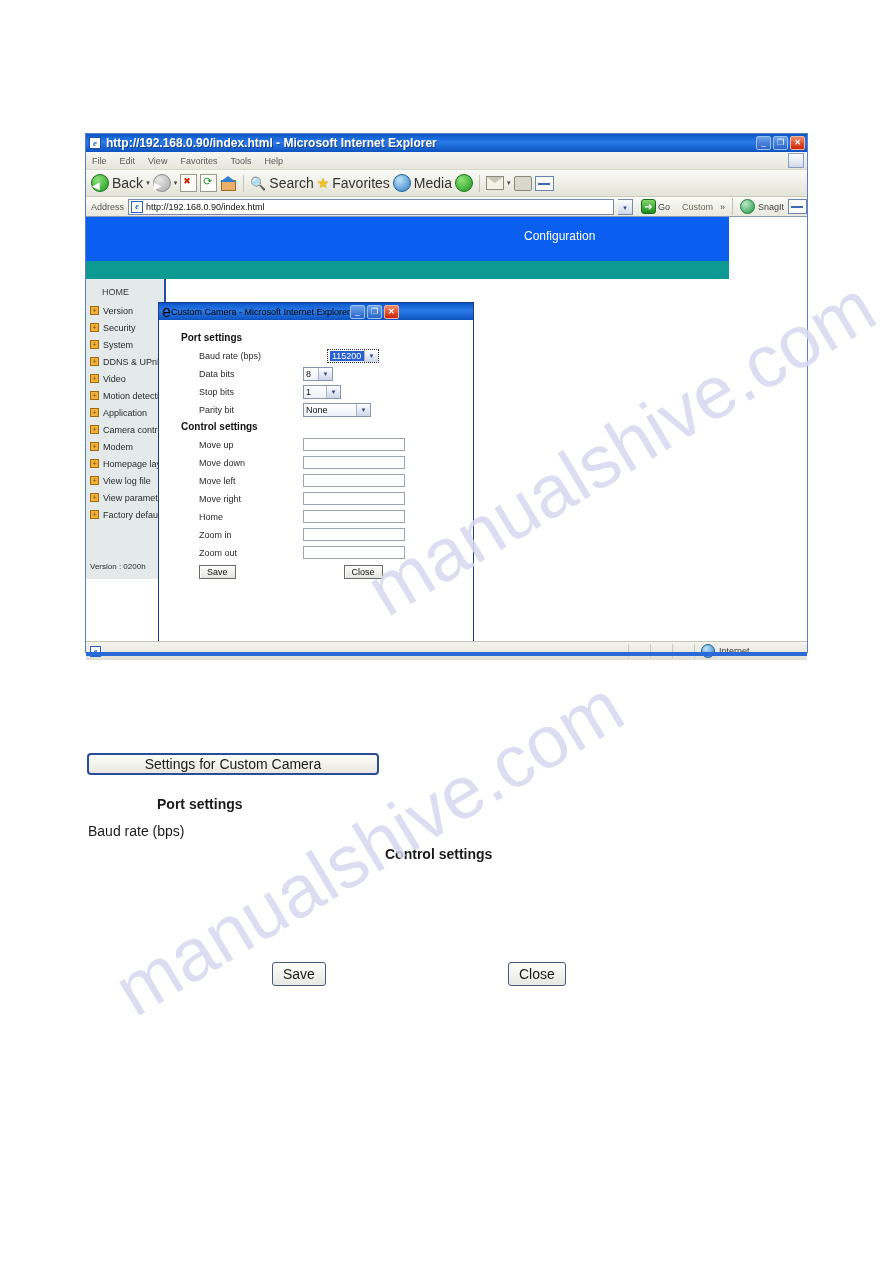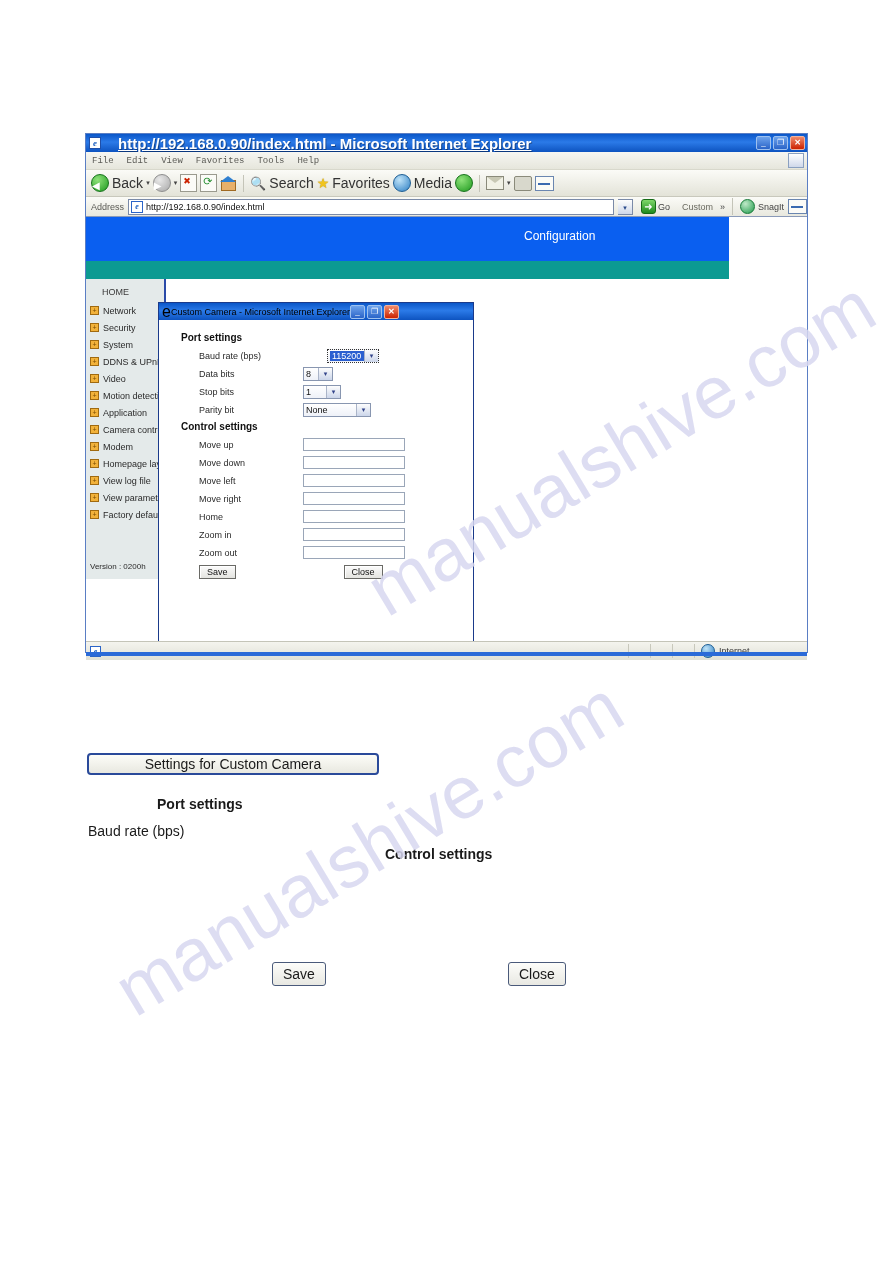--- a/index.html
+++ b/index.html
@@ -65,28 +65,27 @@
     line-height: 11px;
     text-align: center;
     font-family: "Liberation Serif", serif;
     font-style: italic;
     font-weight: bold;
     box-sizing: border-box;
     flex: 0 0 auto;
   }
   .titlebar .title-text {
     color: #ffffff;
-    font-size: 15px;
+    font-size: 12px;
     font-weight: bold;
-    margin-left: 17px;
+    margin-left: 5px;
     flex: 1 1 auto;
     overflow: hidden;
     white-space: nowrap;
     text-shadow: 1px 1px 0 rgba(0,0,0,.35);
-    text-decoration: underline;
   }
   .wbtns { display: flex; gap: 2px; flex: 0 0 auto; }
   .wbtn {
     width: 15px; height: 14px;
     border: 1px solid #9ec1ef;
     border-radius: 2px;
     background: linear-gradient(to bottom,#6ea3ec,#2a64c8);
     color: #fff;
     font-size: 8px;
     line-height: 12px;
@@ -101,21 +100,20 @@
   }
 
   .menubar {
     height: 17px;
     background: linear-gradient(to bottom,#f6f6f2,#e6e6dc);
     display: flex;
     align-items: center;
     padding-left: 6px;
     border-bottom: 1px solid #d8d8cc;
     position: relative;
-    font-family: Liberation Mono, monospace;
   }
   .menubar .mi {
     font-size: 9px;
     color: #5b5b56;
     margin-right: 13px;
   }
   .menubar .mb-right {
     position: absolute;
     right: 3px;
     width: 14px; height: 13px;
@@ -568,21 +566,21 @@
   <div class="page">
     <div class="banner-blue"></div>
     <div class="banner-title">Configuration</div>
     <div class="banner-teal"></div>
 
     <div class="sidebar">
       <div class="side-home">HOME</div>
 
       <div class="side-item">
         <span class="side-plus">+</span>
-        <span>Network</span>
+        <span>Version</span>
       </div>
       <div class="side-item">
         <span class="side-plus">+</span>
         <span>Security</span>
       </div>
       <div class="side-item">
         <span class="side-plus">+</span>
         <span>System</span>
       </div>
       <div class="side-item">

